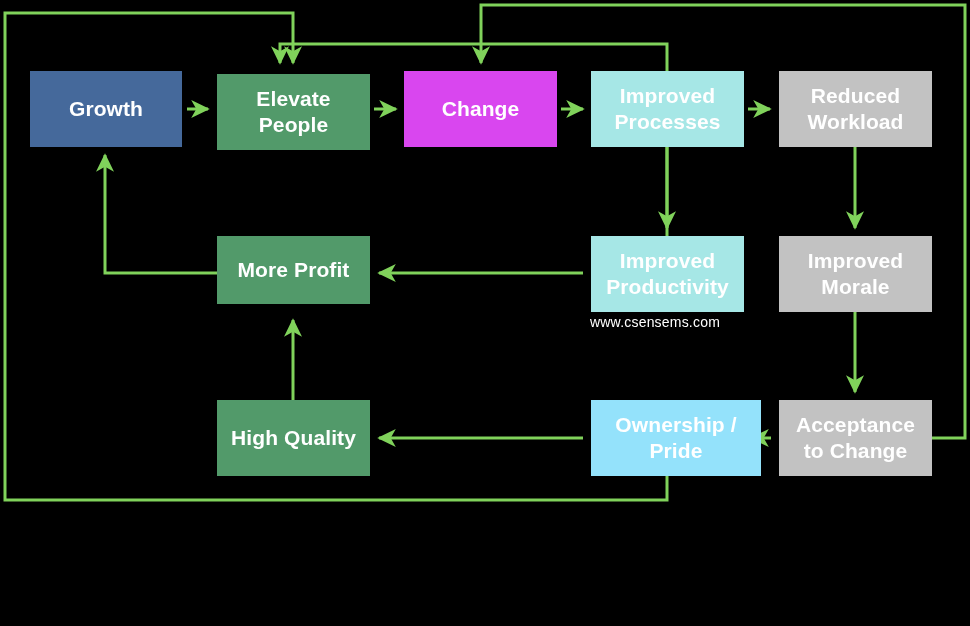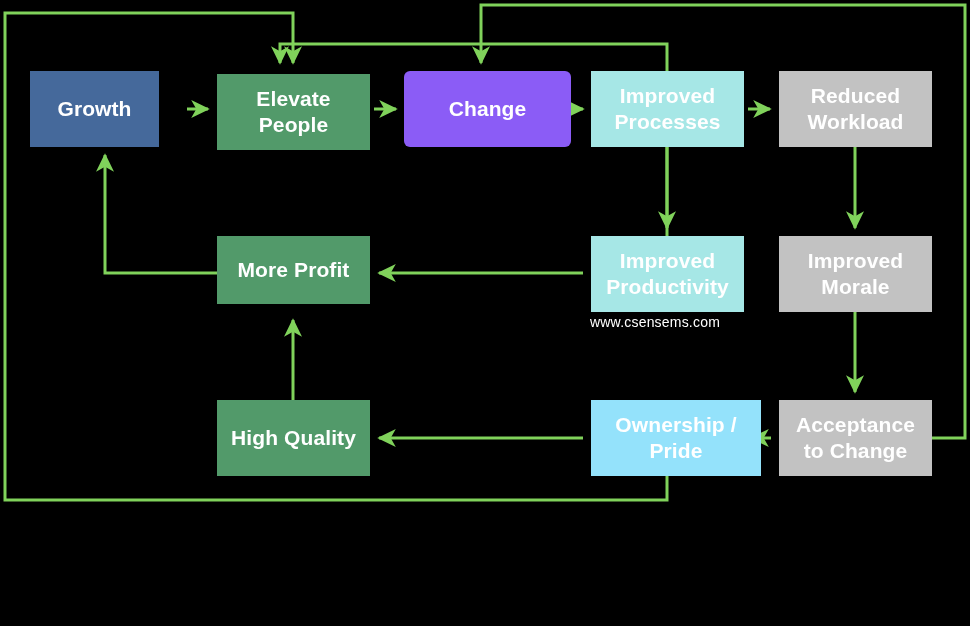--- a/index.html
+++ b/index.html
@@ -72,24 +72,24 @@
         <path d="M 583 438 L 379 438" marker-end="url(#arrowhead)"></path>
         <path d="M 293 400 L 293 320" marker-end="url(#arrowhead)"></path>
         <path d="M 217 273 L 105 273 L 105 155" marker-end="url(#arrowhead)"></path>
         <path d="M 667 236 L 667 44 L 280 44 L 280 63" marker-end="url(#arrowhead)"></path>
         <path d="M 667 476 L 667 500 L 5 500 L 5 13 L 293 13 L 293 63" marker-end="url(#arrowhead)"></path>
         <path d="M 932 438 L 965 438 L 965 5 L 481 5 L 481 63" marker-end="url(#arrowhead)"></path>
       </g>
   </svg>
 
   <div id="node-layer">
-      <div class="node" style="left: 30px; top: 71px; width: 129px; height: 76px; background: rgb(69, 105, 155); color: rgb(255, 255, 255);">Growth</div>
+      <div class="node" style="left: 30px; top: 71px; width: 152px; height: 76px; background: rgb(69, 105, 155); color: rgb(255, 255, 255);">Growth</div>
       <div class="node" style="left: 217px; top: 74px; width: 153px; height: 76px; background: rgb(82, 154, 106); color: rgb(255, 255, 255);">Elevate
 People</div>
-      <div class="node" style="left: 404px; top: 71px; width: 167px; height: 76px; background: #8b5cf6; color: rgb(255, 255, 255); border-radius: 6px;">Change</div>
+      <div class="node" style="left: 404px; top: 71px; width: 153px; height: 76px; background: #d946ef; color: rgb(255, 255, 255);">Change</div>
       <div class="node" style="left: 591px; top: 71px; width: 153px; height: 76px; background: rgb(166, 231, 230); color: rgb(255, 255, 255);">Improved
 Processes</div>
       <div class="node" style="left: 779px; top: 71px; width: 153px; height: 76px; background: rgb(194, 194, 194); color: rgb(255, 255, 255);">Reduced
 Workload</div>
       <div class="node" style="left: 217px; top: 236px; width: 153px; height: 68px; background: rgb(82, 154, 106); color: rgb(255, 255, 255);">More Profit</div>
       <div class="node" style="left: 591px; top: 236px; width: 153px; height: 76px; background: rgb(166, 231, 230); color: rgb(255, 255, 255);">Improved
 Productivity</div>
       <div class="node" style="left: 779px; top: 236px; width: 153px; height: 76px; background: rgb(194, 194, 194); color: rgb(255, 255, 255);">Improved
 Morale</div>
       <div class="node" style="left: 217px; top: 400px; width: 153px; height: 76px; background: rgb(82, 154, 106); color: rgb(255, 255, 255);">High Quality</div>

